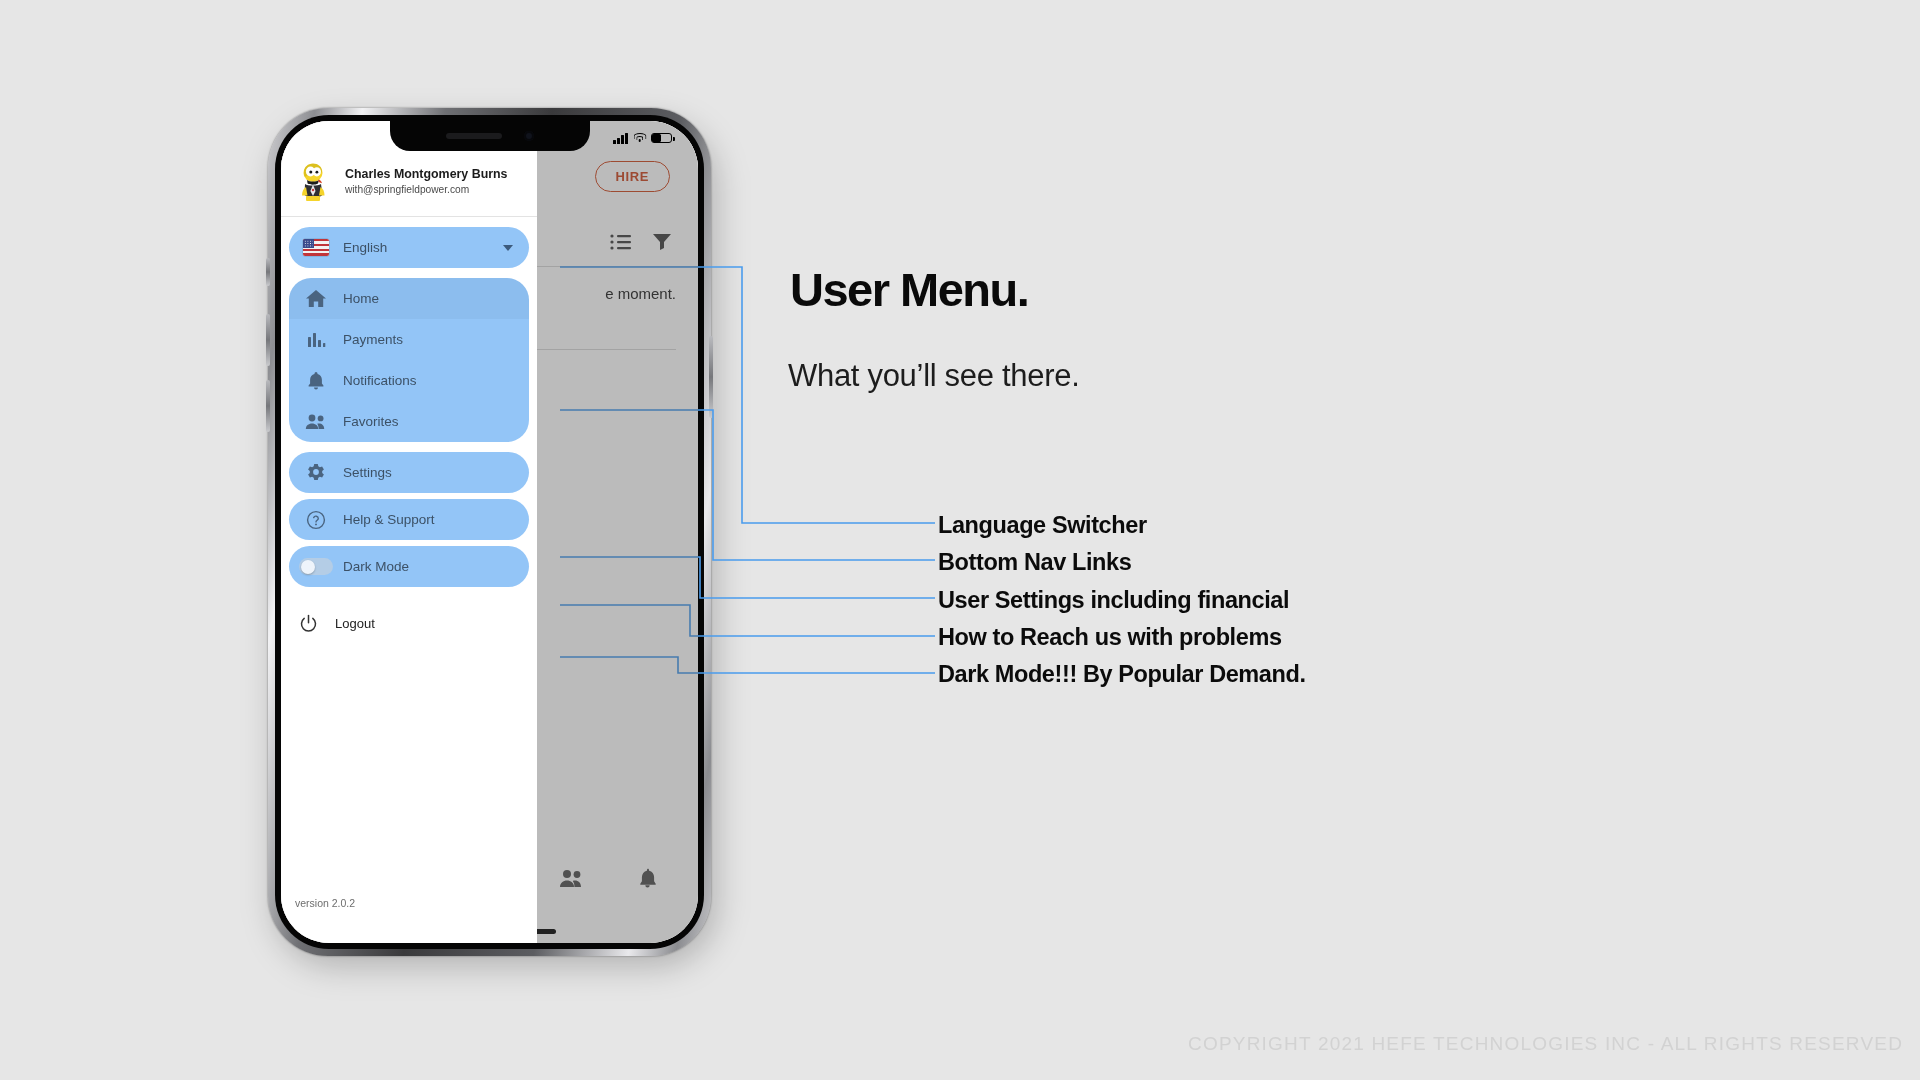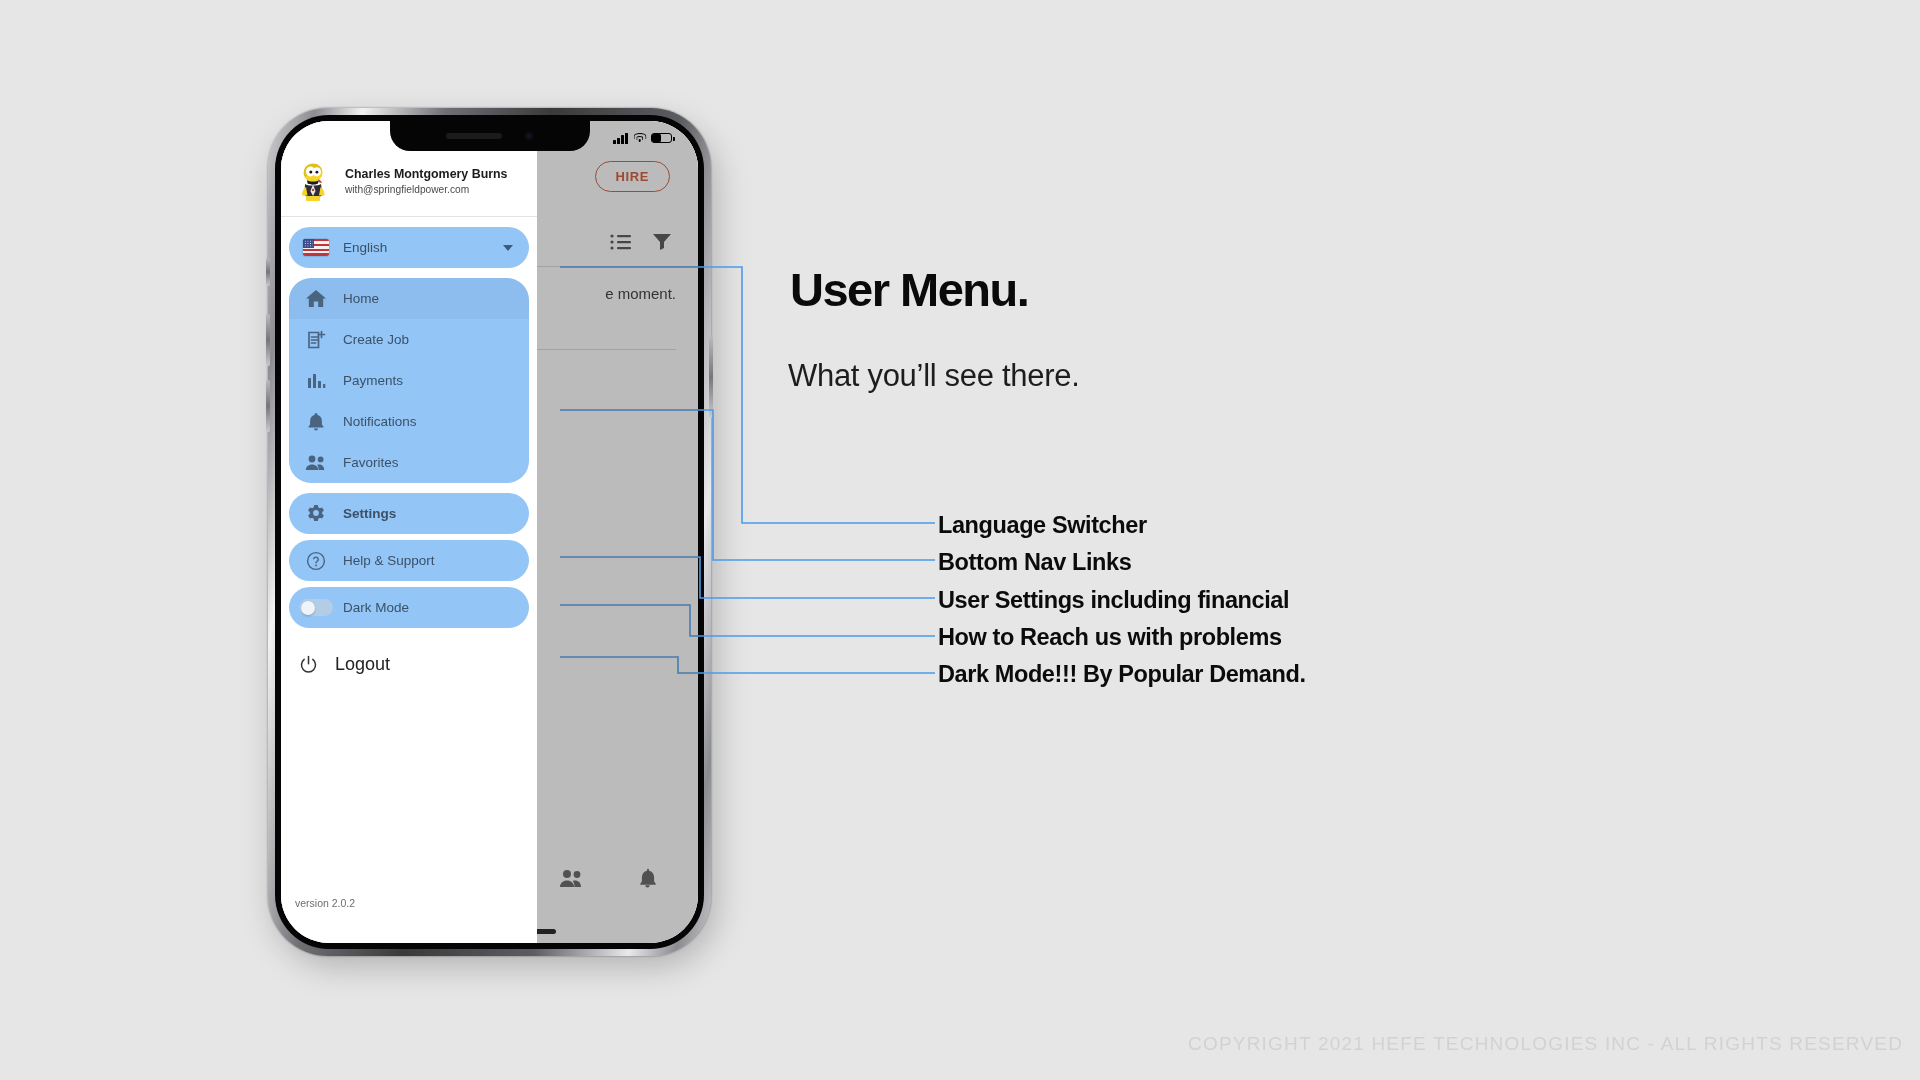--- a/index.html
+++ b/index.html
@@ -170,36 +170,36 @@
   .caret { margin-left: auto; margin-right: 16px; width:0;height:0;
     border-left:5.5px solid transparent; border-right:5.5px solid transparent;
     border-top:6.5px solid #3d5b7d; }
 
   .group { margin-top: 10px; }
   .group.nav-group { display: flex; flex-direction: column; }
   .group.nav-group .pill { margin: 0 8px; border-radius: 0; }
   .group.nav-group .pill:first-child { border-top-left-radius: 22px; border-top-right-radius: 22px; }
   .group.nav-group .pill:last-child { border-bottom-left-radius: 22px; border-bottom-right-radius: 22px; }
 
-  #pill-settings { margin-top: 10px; font-weight: bold; }
+  #pill-settings { margin-top: 10px; }
   #pill-help { margin-top: 6px; }
   #pill-dark { margin-top: 6px; }
 
   .toggle {
     width: 34px; height: 17px; border-radius: 10px; background: #b4cde6; position: relative;
   }
   .toggle .knob { position:absolute; left:1.5px; top:1.5px; width:14px; height:14px;
     border-radius:50%; background:#eef4fb; box-shadow:0 1px 2px rgba(0,0,0,.25); }
 
   #logout-row {
     display: flex; align-items: center; height: 44px; margin-top: 14px;
     color: #2b2b2b;
   }
   #logout-row .pico { width: 54px; display:flex; align-items:center; justify-content:center; color:#333; }
-  #logout-label { font-size: 18px; color: #222; }
+  #logout-label { font-size: 13px; color: #222; }
 
   #version {
     margin-top: auto; padding: 0 0 34px 14px; font-size: 10.5px; color: #6e6e6e;
   }
 
   
   #headline {
     position: absolute; left: 790px; top: 262px;
     font-size: 47px; font-weight: 700; letter-spacing: -1.5px; color: #0a0a0a;
   }
@@ -355,30 +355,20 @@
 
               <div class="pill active">
                 <span class="pico">
                   <svg width="20" height="19" viewBox="0 0 20 19" fill="currentColor">
                     <path d="M10 1 0 9.4h2.8V18h5v-5.4h4.4V18h5V9.4H20z"></path>
                   </svg>
                 </span>
                 <span class="plabel">Home</span>
               </div>
 
-              <div class="pill">
-                <span class="pico">
-                  <svg width="20" height="20" viewBox="0 0 20 20" fill="none" stroke="currentColor" stroke-width="1.7">
-                    <path d="M3 2.5h9.5v15H3z"></path>
-                    <path d="M5.5 7h6M5.5 10h6M5.5 13h4" stroke-linecap="round"></path>
-                    <path d="M15.5 1.5v6M12.5 4.5h6" stroke-linecap="round"></path>
-                  </svg>
-                </span>
-                <span class="plabel">Create Job</span>
-              </div>
 
               <div class="pill">
                 <span class="pico">
                   <svg width="19" height="18" viewBox="0 0 19 18" fill="currentColor">
                     <rect x="1" y="6" width="3" height="10" rx=".6"></rect>
                     <rect x="6" y="2" width="3" height="14" rx=".6"></rect>
                     <rect x="11" y="9" width="3" height="7" rx=".6"></rect>
                     <rect x="16" y="12" width="2.3" height="4" rx=".6"></rect>
                   </svg>
                 </span>

